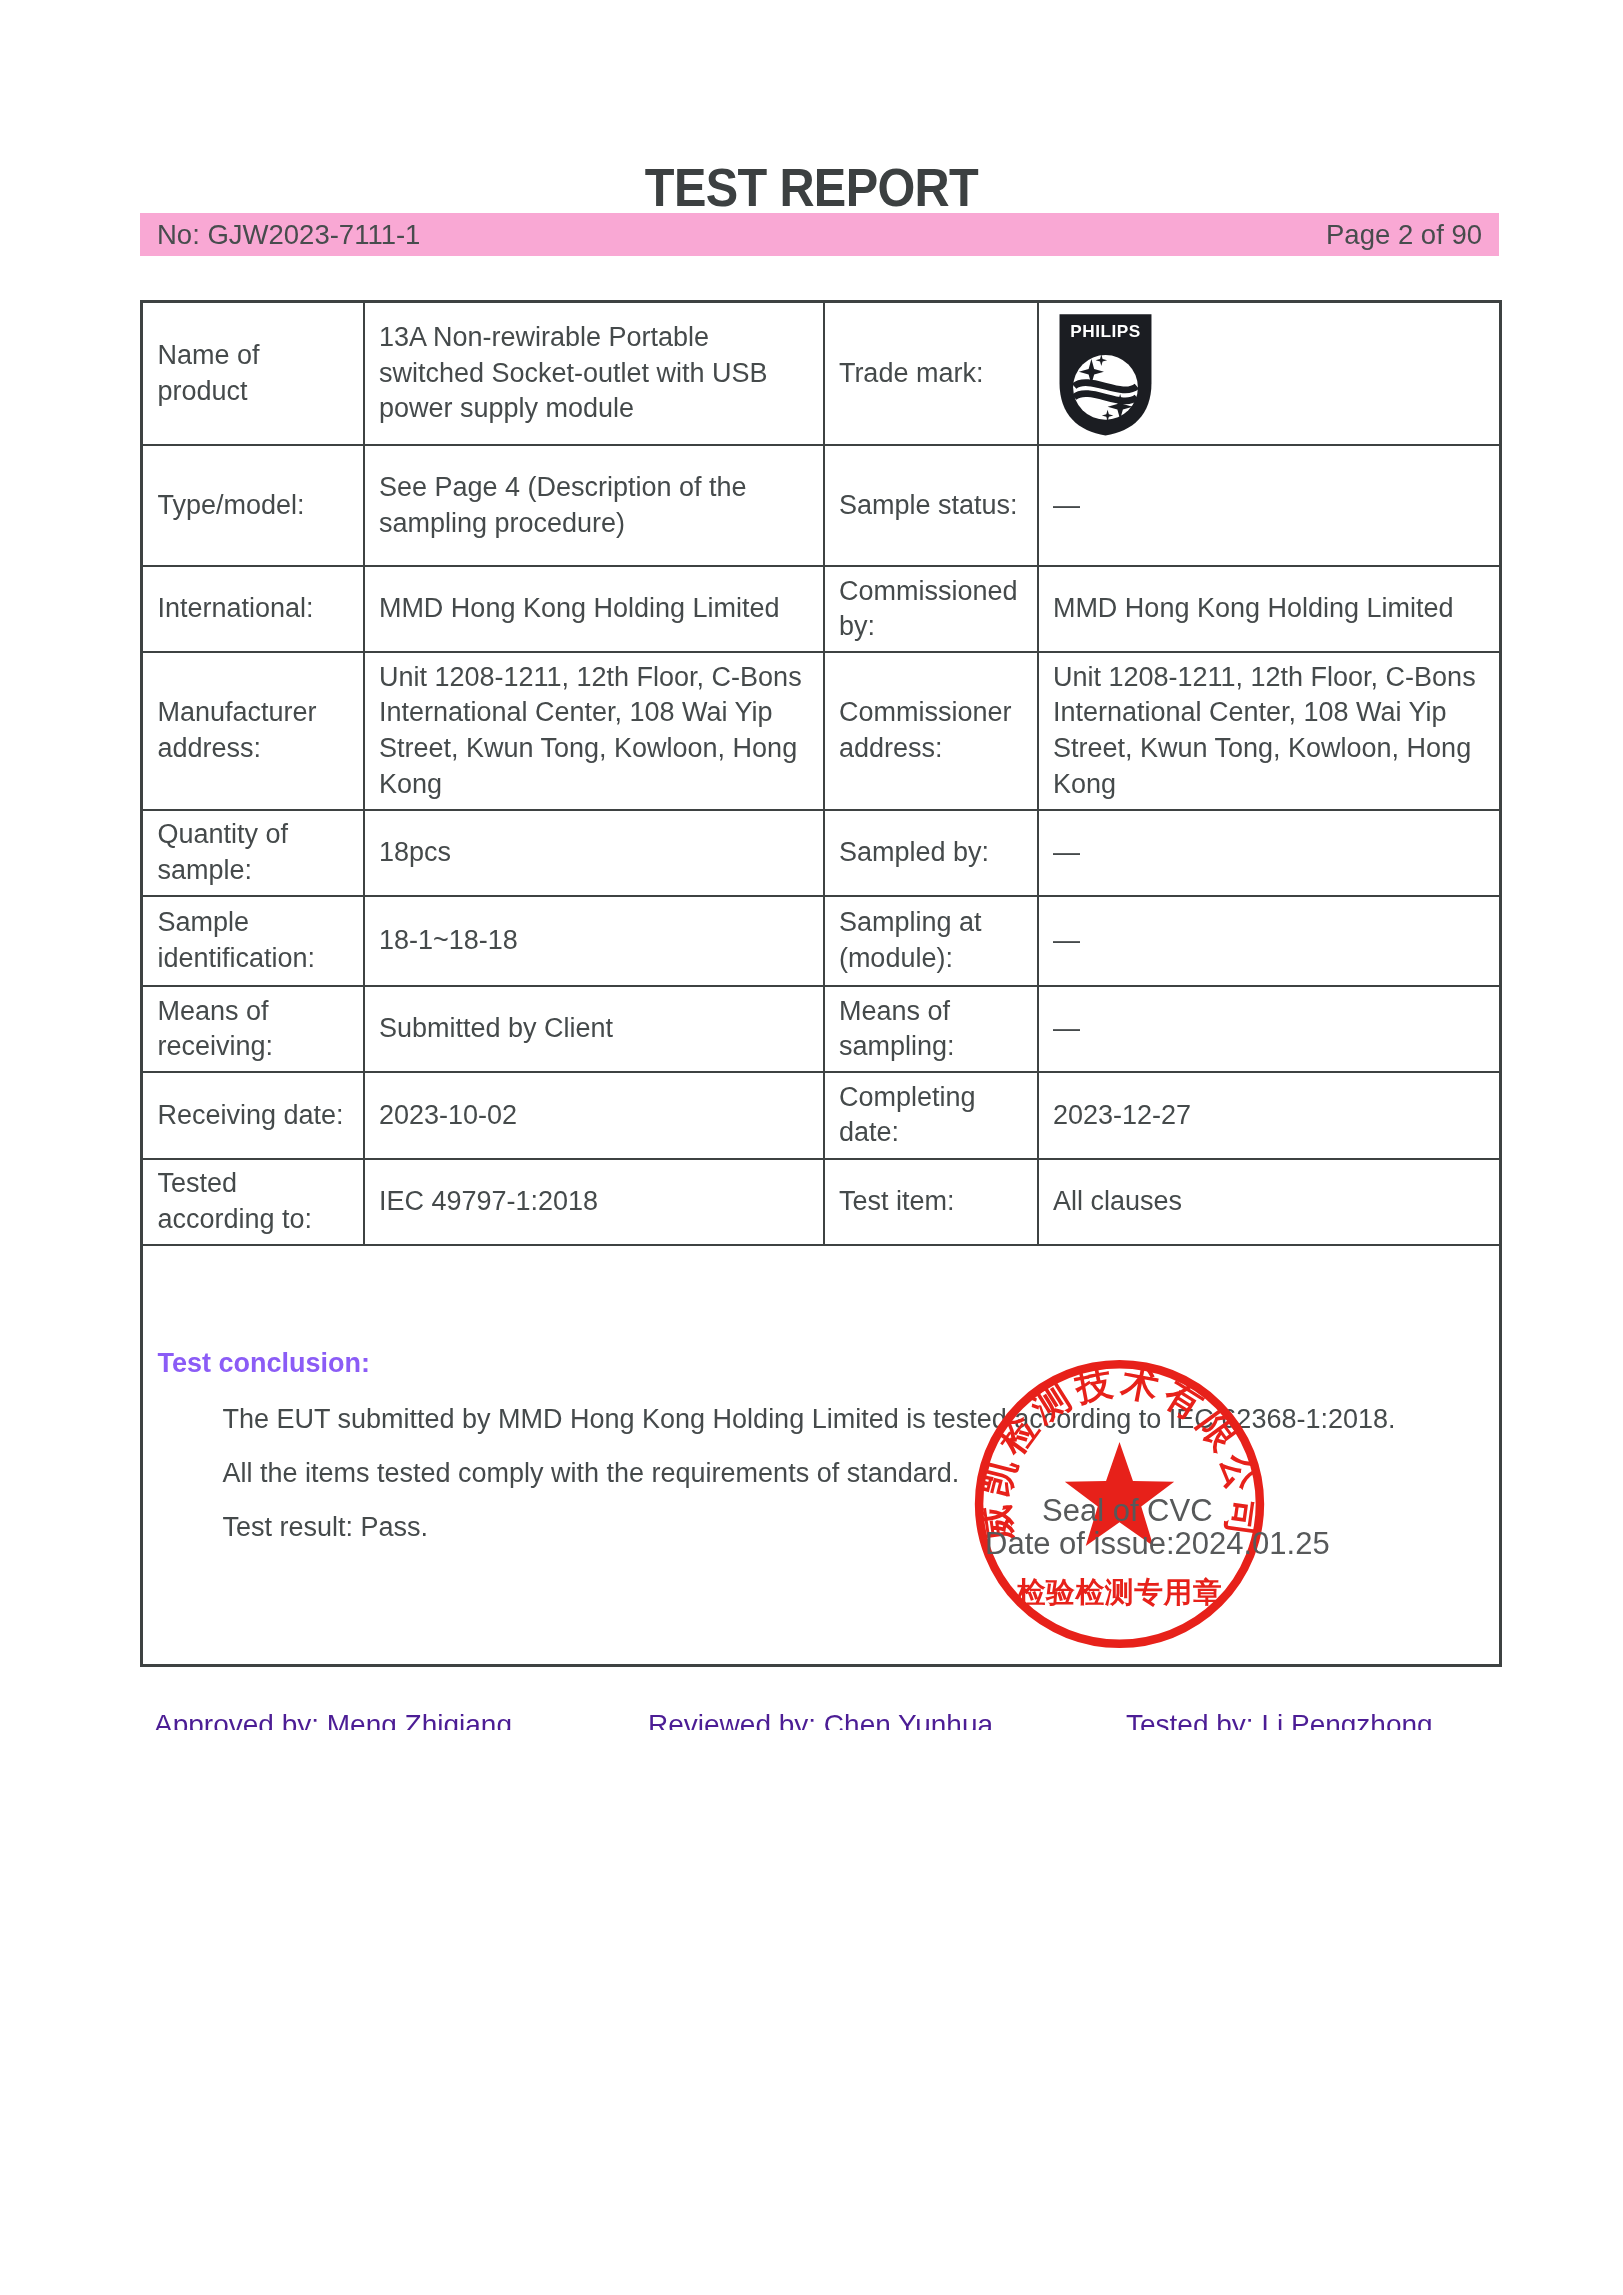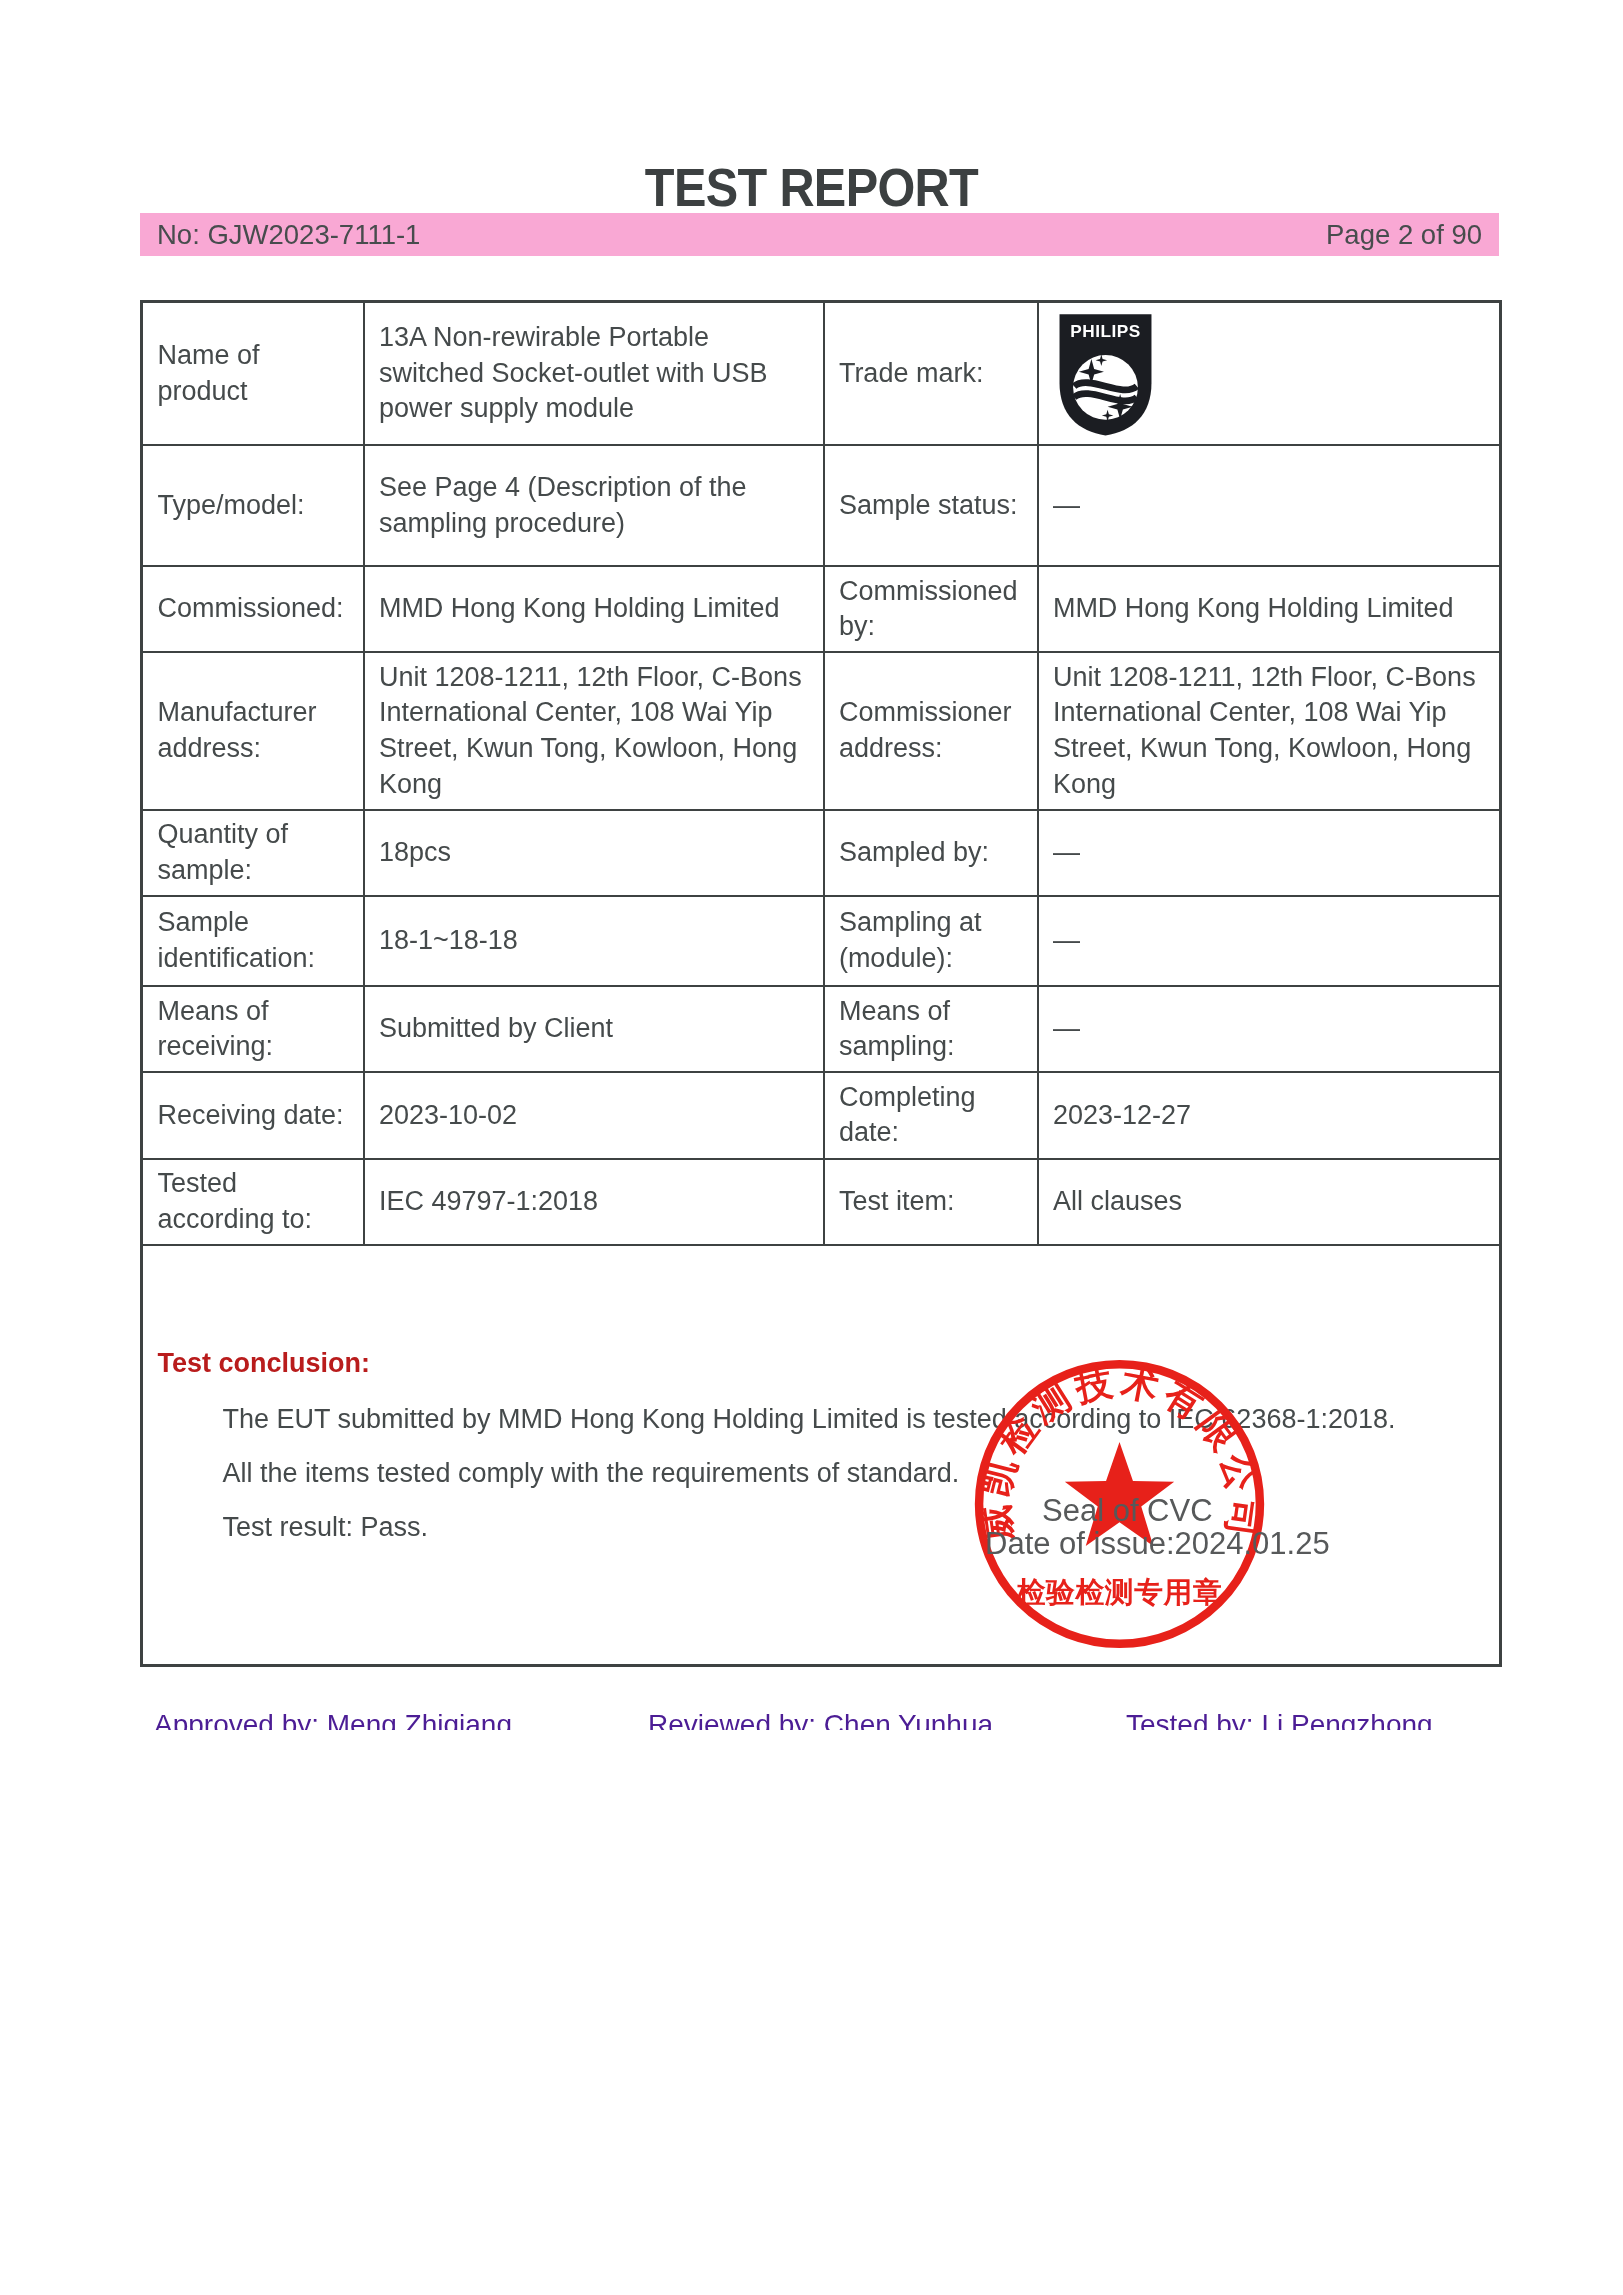--- a/index.html
+++ b/index.html
@@ -65,21 +65,21 @@
   tr.r7 { height: 97px; }
   tr.r8 { height: 77px; }
   tr.r9 { height: 79px; }
   tr.conclusion-row { height: 421px; }
   td.conclusion-cell {
     vertical-align: top;
     padding: 17px 15.7px;
   }
   .conclusion-heading {
     font-weight: bold;
-    color: #b91c1c;
+    color: #8b5cf6;
     margin-bottom: 21px;
   }
   .conclusion-par {
     margin: 0 0 18.3px 65px;
   }
   .logo-wrap { padding-left: 1.3px; }
   .philips-logo { display: block; }
   .seal-svg {
     position: absolute;
     left: 973px; top: 1359px;
@@ -150,21 +150,21 @@
           </svg>
         </td>
       </tr>
       <tr class="r1">
         <td>Type/model:</td>
         <td>See Page 4 (Description of the sampling procedure)</td>
         <td>Sample status:</td>
         <td>—</td>
       </tr>
       <tr class="r2">
-        <td>Commissioned:</td>
+        <td>International:</td>
         <td>MMD Hong Kong Holding Limited</td>
         <td>Commissioned by:</td>
         <td>MMD Hong Kong Holding Limited</td>
       </tr>
       <tr class="r3">
         <td>Manufacturer address:</td>
         <td>Unit 1208-1211, 12th Floor, C-Bons International Center, 108 Wai Yip Street, Kwun Tong, Kowloon, Hong Kong</td>
         <td>Commissioner address:</td>
         <td>Unit 1208-1211, 12th Floor, C-Bons International Center, 108 Wai Yip Street, Kwun Tong, Kowloon, Hong Kong</td>
       </tr>

